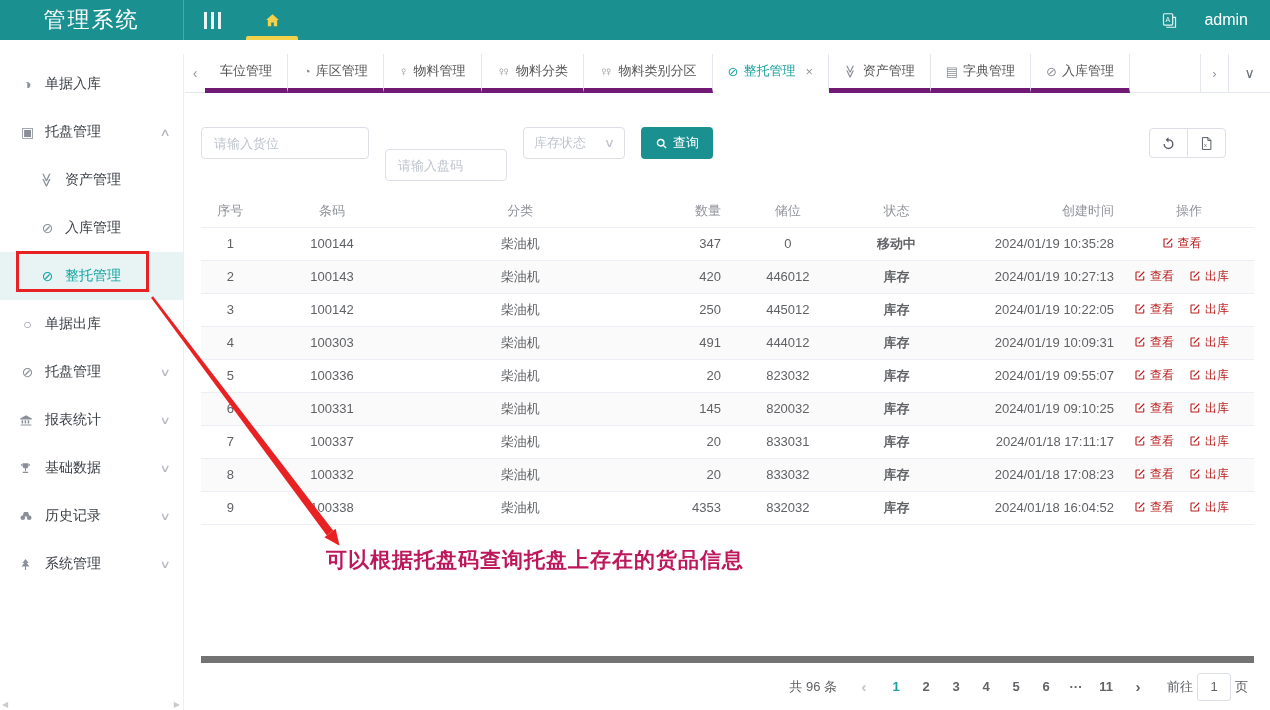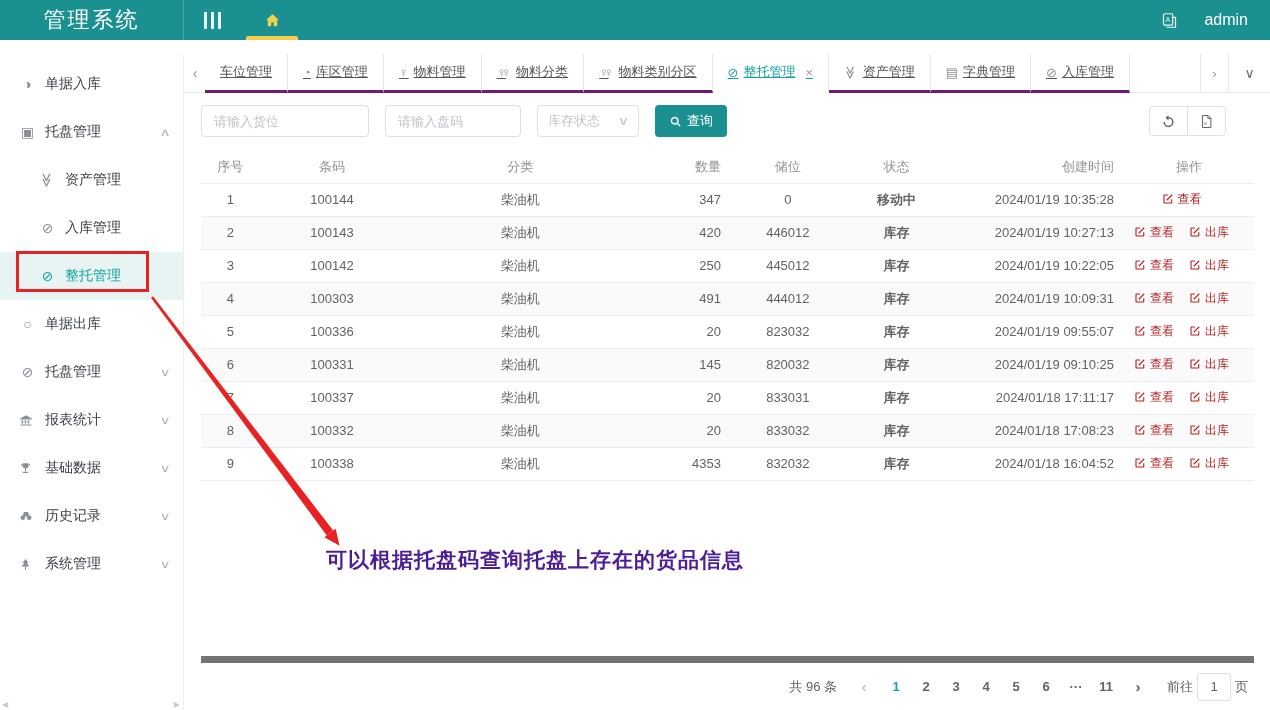--- a/index.html
+++ b/index.html
@@ -21,21 +21,21 @@
     height:4px; background:#f2d24b; border-radius:2px 2px 0 0; }
   .header-right { margin-left:auto; display:flex; align-items:center; gap:26px; padding-right:22px; }
   .lang-btn { display:flex; cursor:pointer; }
   .admin-name { font-size:16px; }
   
   .tabbar { position:absolute; top:54px; left:185px; right:0; height:39px;
     display:flex; background:#fff; z-index:4; font-size:13px; color:#555; }
   .tab-scroll { width:20px; display:flex; align-items:center; justify-content:center;
     color:#909399; border-bottom:1px solid #e4e7ed; cursor:pointer; font-size:14px; }
   .tab { display:flex; align-items:center; gap:5px; padding:0 15px; white-space:nowrap;
-    border-right:1px solid #e4e7ed; border-bottom:3px solid #701a75; cursor:pointer; background:#fff;text-decoration:underline; }
+    border-right:1px solid #e4e7ed; border-bottom:5px solid #701a75; cursor:pointer; background:#fff; }
   .tab .t-icon { font-size:13px; color:#8b9096; line-height:1; }
   .tab.active { color:#18a0a0; border-bottom-color:#fff; }
   .tab.active .t-icon { color:#18a0a0; }
   .tab .close { margin-left:5px; color:#97999c; font-size:13px; line-height:1; }
   .tab-filler { flex:1; border-bottom:1px solid #e4e7ed; }
   .tab-next { width:28px; display:flex; align-items:center; justify-content:center;
     color:#909399; border-bottom:1px solid #e4e7ed; border-left:1px solid #e4e7ed; cursor:pointer; }
   .tab-drop { width:42px; display:flex; align-items:center; justify-content:center;
     color:#6b6f76; border-bottom:1px solid #e4e7ed; border-left:1px solid #e4e7ed;
     cursor:pointer; font-size:14px; }
@@ -54,28 +54,28 @@
   .rot90 { display:inline-block; transform:rotate(90deg); }
   .tags2 { letter-spacing:-5px; margin-right:5px; }
   .side-scroll { position:absolute; bottom:1px; left:2px; right:3px; height:10px;
     display:flex; justify-content:space-between; align-items:center;
     color:#c8cbd0; font-size:8px; }
   
   .red-box { position:absolute; left:16px; top:251px; width:133px; height:41px;
     border:3px solid #e82222; z-index:30; pointer-events:none; }
   .arrow-svg { position:absolute; top:0; left:0; z-index:29; pointer-events:none; }
   .annotation-text { position:absolute; left:326px; top:546px; z-index:30;
-    color:#4c1d95; font-size:21px; font-weight:bold; letter-spacing:1px; }
+    color:#be185d; font-size:21px; font-weight:bold; letter-spacing:1px; }
   
   .content { position:absolute; top:93px; left:185px; right:0; bottom:0; background:#fff; }
   .filter-row { display:flex; align-items:center; gap:16px; padding:12px 16px; }
   .inp { height:32px; border:1px solid #dcdfe6; border-radius:4px; padding:0 12px;
     font-size:13px; color:#606266; outline:none; }
   .inp::placeholder { color:#bfc4cc; }
-  .inp.w1 { width:168px; } .inp.w2 { width:136px; }
+  .inp.w1 { width:168px; } .inp.w2 { width:122px;margin-top:44px; }
   .select { width:102px; height:32px; border:1px solid #dcdfe6; border-radius:4px;
     display:flex; align-items:center; justify-content:space-between; padding:0 10px;
     color:#bfc4cc; font-size:13px; cursor:pointer; }
   .select .sel-arrow { color:#c0c4cc; font-size:12px; transform:scaleX(1.3); }
   .btn-query { height:32px; padding:0 14px; background:#1b9091; color:#fff; border:none;
     border-radius:4px; display:flex; align-items:center; gap:5px; font-size:13px; cursor:pointer; }
   .icon-group { margin-left:auto; display:flex; margin-right:28px; }
   .icon-btn { width:39px; height:30px; border:1px solid #dcdfe6; background:#fff;
     display:flex; align-items:center; justify-content:center; color:#5f6releases368; color:#5e6releases; color:#5a5e66; cursor:pointer; }
   .icon-btn:first-child { border-radius:4px 0 0 4px; }

